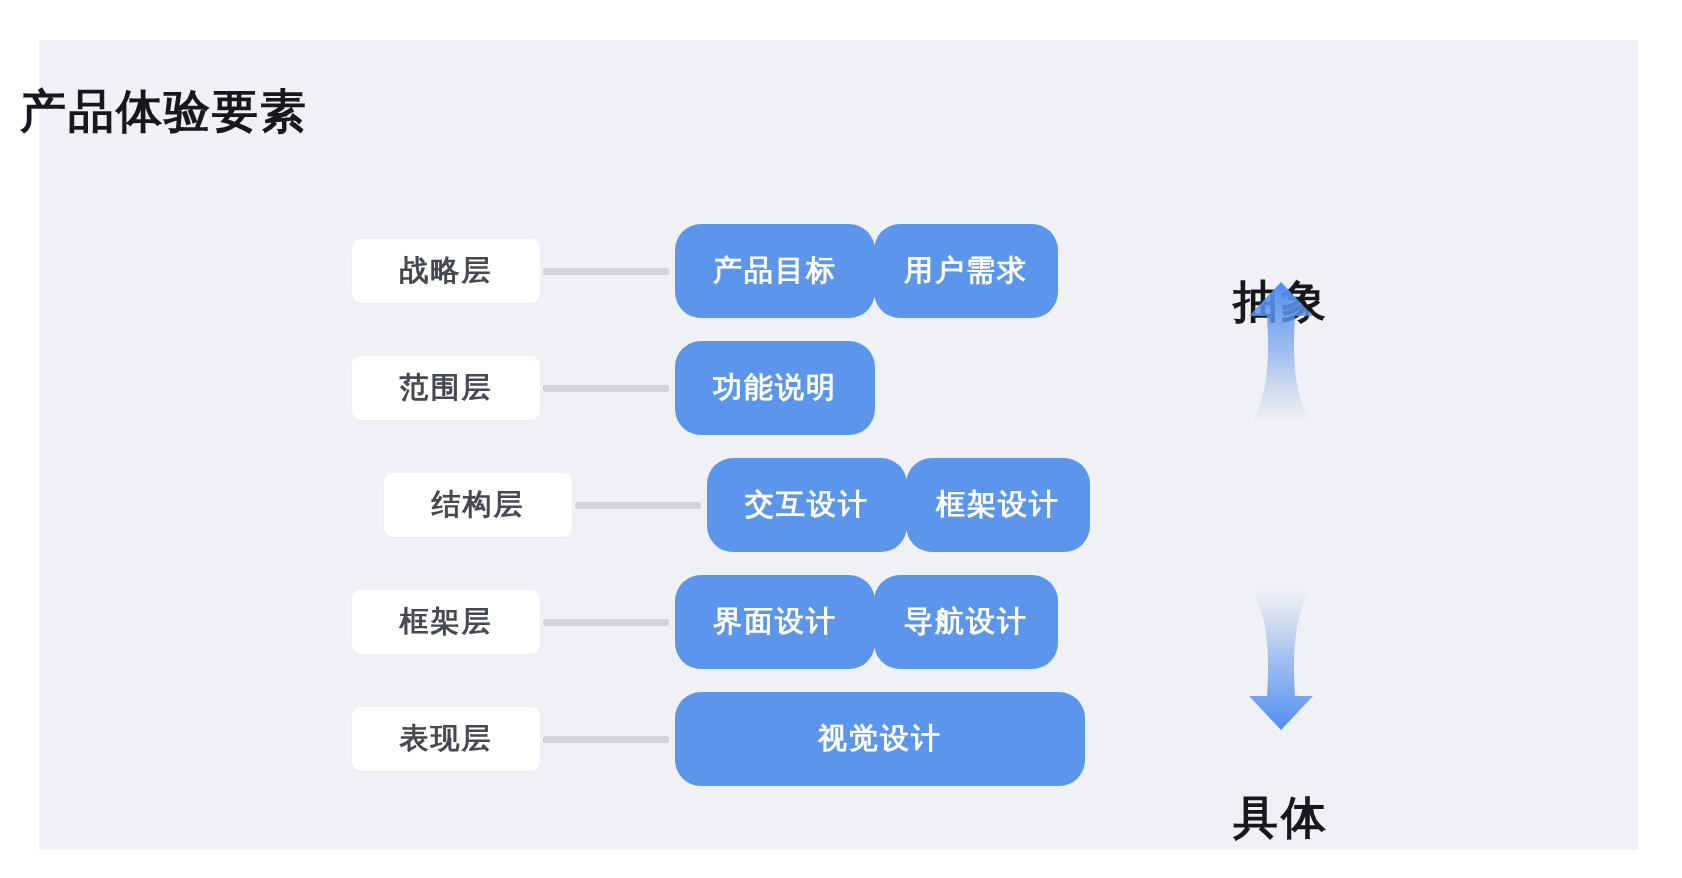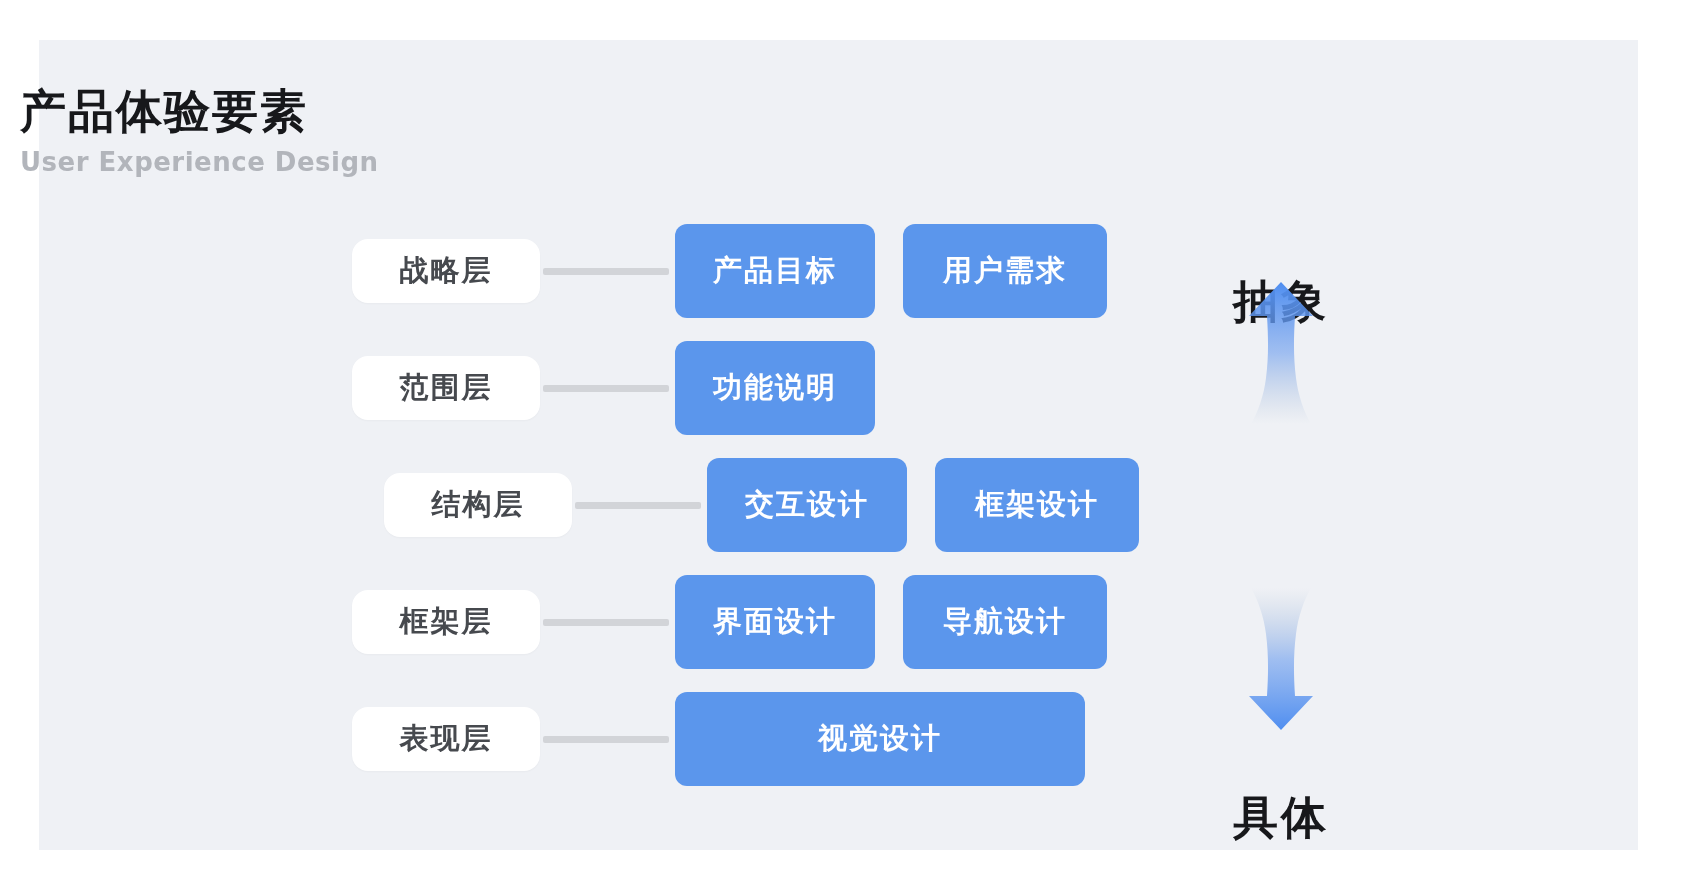--- a/index.html
+++ b/index.html
@@ -14,47 +14,46 @@
   html,body{width:1682px;height:878px;background:#ffffff;
     font-family:"DejaVu Sans","Liberation Sans",sans-serif;overflow:hidden;}
   .panel{position:absolute;left:39px;top:40px;width:1599px;height:810px;
     background:var(--panel-bg);}
   .title-wrap{position:absolute;left:0;top:86px;width:1590px;text-align:left;margin-left:20px;}
   .title{font-size:46px;font-weight:800;color:var(--title-black);letter-spacing:2px;line-height:1.1;}
   .subtitle{margin-top:10px;font-size:26px;font-weight:700;color:var(--subtitle-gray);letter-spacing:0.5px;}
   .row{position:absolute;left:352px;width:733px;height:94px;}
   .row-1{top:224px;} .row-2{top:341px;padding-left:12px;} .row-3{top:458px;margin-left:32px;} .row-4{top:575px;} .row-5{top:692px;}
   .layer-label{position:absolute;left:0;top:15px;width:188px;height:64px;background:#ffffff;
-    border-radius:16px;display:flex;align-items:center;justify-content:center;
+    border-radius:9px;display:flex;align-items:center;justify-content:center;
     font-size:29px;font-weight:700;color:var(--label-text);letter-spacing:2px;
     box-shadow:0 1px 2px rgba(0,0,0,0.03);}
   .connector{position:absolute;left:191px;top:44px;width:126px;height:7px;
     background:var(--connector-gray);border-radius:2px;}
   .node{position:absolute;top:0;height:94px;background:var(--primary-blue);
-    border-radius:12px;display:flex;align-items:center;justify-content:center;
+    border-radius:26px;display:flex;align-items:center;justify-content:center;
     font-size:29px;font-weight:700;color:#ffffff;letter-spacing:2px;}
   .node-a{left:323px;width:200px;}
-  .node-b{left:551px;width:204px;}
+  .node-b{left:522px;width:184px;}
   .node-wide{left:323px;width:410px;}
   .axis-label{position:absolute;left:1211px;width:140px;text-align:center;
     font-size:45px;font-weight:800;color:var(--title-black);letter-spacing:3px;margin-top:48px;}
   .axis-top{top:224px;}
   .axis-bottom{top:740px;}
   .arrow{position:absolute;left:1248px;width:66px;height:142px;}
   .arrow-up{top:282px;}
   .arrow-down{top:588px;}
 </style>
 </head>
 <body>
 
 <div class="panel"></div>
 
 <div class="title-wrap">
   <div class="title">产品体验要素</div>
-  <div class="subtitle">User Experience Design</div>
 </div>
 
 <div class="row row-1">
   <div class="layer-label">战略层</div>
   <div class="connector"></div>
   <div class="node node-a">产品目标</div>
   <div class="node node-b">用户需求</div>
 </div>
 
 <div class="row row-2">

